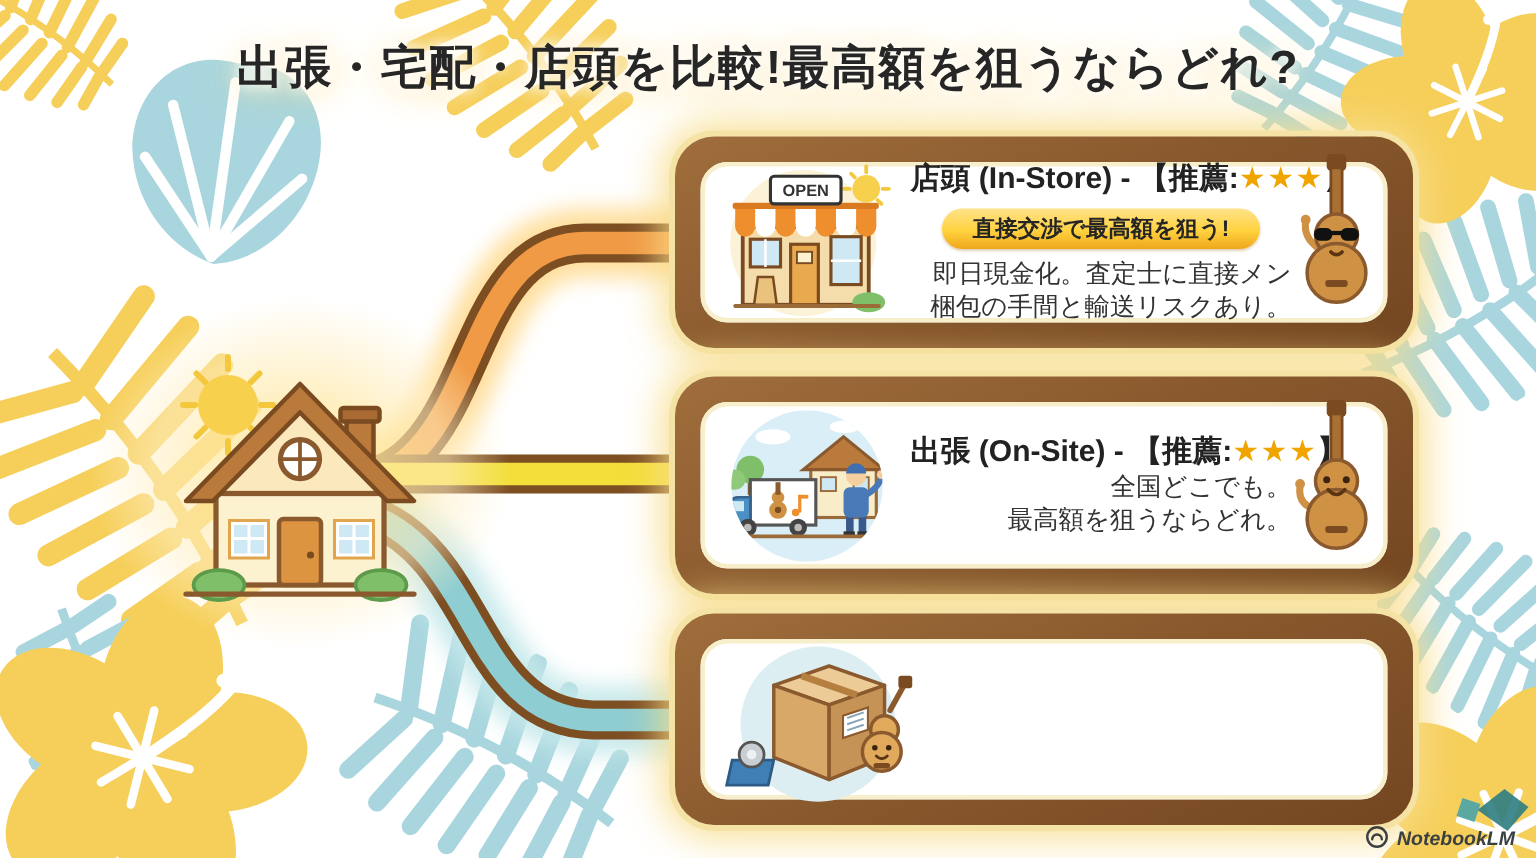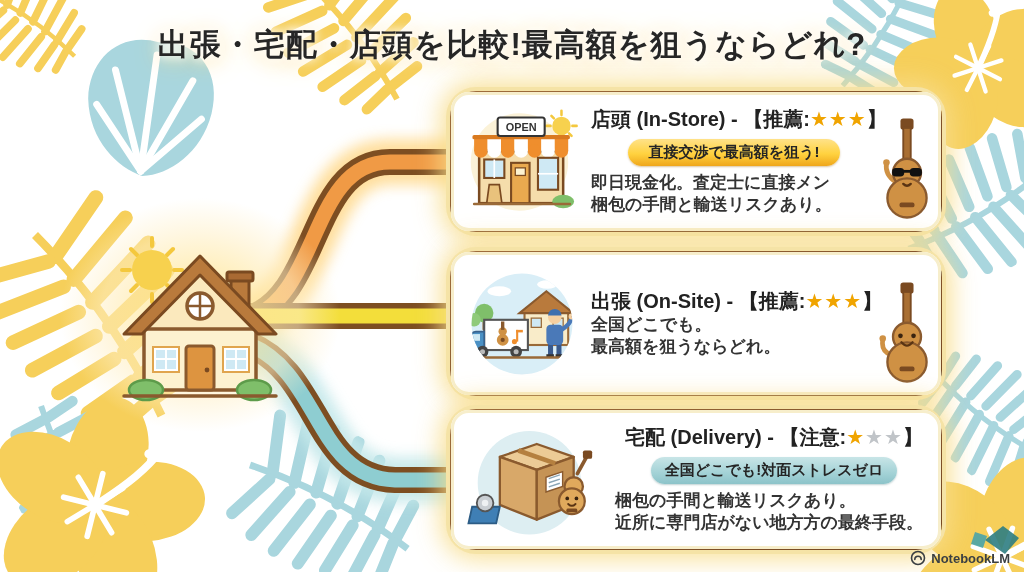--- a/index.html
+++ b/index.html
@@ -8,21 +8,21 @@
   .canvas {
     position:relative; width:1024px; height:572px; margin:0 auto;
     background:#ffffff; overflow:hidden;
   }
   
   .decor-layer { position:absolute; inset:0; z-index:1; pointer-events:none; }
   .lines-layer { position:absolute; inset:0; z-index:2; pointer-events:none; }
   .house-wrap  { position:absolute; z-index:3; }
   .card        { position:absolute; z-index:4; }
   .title-bar   { position:absolute; z-index:5; }
-  .watermark   { position:absolute; z-index:6; }
+  .watermark   { position:absolute; z-index:6;font-style:italic; }
 
   
   .title-bar {
     left:0; right:0; top:24px; text-align:center;
   }
   .title-bar h1 {
     display:inline-block;
     font-size:31px; font-weight:900; letter-spacing:1px; color:#262626;
     text-shadow:0 0 8px #fff, 0 0 14px #fff, 0 3px 22px rgba(255,219,120,.95);
   }
@@ -32,21 +32,21 @@
     position:absolute; left:20px; top:165px; width:360px; height:300px; z-index:2;
     background:radial-gradient(closest-side, rgba(255,228,140,.95), rgba(255,240,200,.55) 55%, rgba(255,250,235,0) 78%);
     pointer-events:none;
   }
   .house-wrap { left:100px; top:232px; width:200px; height:180px; }
 
   
   .card {
     left:450px; width:492px;
     background:linear-gradient(155deg,#a06e3c 0%, #8a5a2e 45%, #744620 100%);
-    border-radius:26px; padding:1px;
+    border-radius:26px; padding:17px;
     box-shadow:0 0 0 4px #f5e3a6, 0 0 24px 10px rgba(248,221,140,.85);
   }
   .card-1 { top:91px;  height:141px; }
   .card-2 { top:251px; height:145px; }
   .card-3 { top:409px; height:141px; }
   .card-inner {
     position:relative; width:100%; height:100%;
     background:#ffffff; border-radius:18px;
     box-shadow:inset 0 0 0 3px #f7eecb;
     display:flex; align-items:center; padding:4px 6px 4px 8px;
@@ -73,21 +73,21 @@
     background:linear-gradient(180deg,#ffe992 0%, #ffe289 8%, #ffd23f 55%, #efa61b 100%);
     background:linear-gradient(180deg,#ffe289 0%, #ffd23f 55%, #efa61b 100%);
     box-shadow:0 1px 2px rgba(160,110,20,.4);
   }
   .pill-teal {
     background:linear-gradient(180deg,#c8e5e7 0%, #a3d2d6 60%, #8cc3c9 100%);
     box-shadow:0 1px 2px rgba(70,120,125,.35);
     padding:4px 14px;
   }
   .body-text {
-    font-size:17px; font-weight:700; color:#333; line-height:1.32; text-align:left;
+    font-size:17px; font-weight:400; color:#333; line-height:1.32; text-align:right;
   }
 
   
   .watermark {
     right:14px; bottom:6px; display:flex; align-items:center; gap:5px;
     color:#3a3f42; font-size:13px; font-weight:700;
   }
 </style>
 </head>
 <body>
@@ -446,28 +446,20 @@
             <rect x="128" y="33" width="10" height="9" rx="2" fill="#7a4a21"></rect>
             <circle cx="118" cy="72" r="10" fill="#e0a95c" stroke="#8a5a2e" stroke-width="2.5"></circle>
             <circle cx="116" cy="88" r="14" fill="#e0a95c" stroke="#8a5a2e" stroke-width="2.5"></circle>
             <circle cx="111" cy="85" r="2" fill="#3a2410"></circle>
               <circle cx="121" cy="85" r="2" fill="#3a2410"></circle>
             <path d="M112,91 q4,4 8,0" stroke="#5a3413" stroke-width="2" fill="none" stroke-linecap="round"></path>
             <rect x="110" y="96" width="12" height="4" rx="2" fill="#7a4a21"></rect>
           </g>
         </svg>
       </div>
-      <div class="text-col">
-        <div class="card-header"><span>宅配 (Delivery) - 【注意:</span><span class="stars-filled">★</span><span class="stars-empty">★★</span><span>】</span></div>
-        <span class="pill pill-teal">全国どこでも!対面ストレスゼロ</span>
-        <div class="body-text">
-          <div>梱包の手間と輸送リスクあり。</div>
-          <div>近所に専門店がない地方方の最終手段。</div>
-        </div>
-      </div>
     </div>
   </div>
 
   <div class="watermark">
     <svg width="16" height="16" viewBox="-8 -8 16 16">
       <circle r="6.5" fill="none" stroke="#3a3f42" stroke-width="1.6"></circle>
       <path d="M-3.2,1.5 a3.2,3.2 0 0 1 6.4,0" fill="none" stroke="#3a3f42" stroke-width="1.6" stroke-linecap="round"></path>
     </svg>
     <span>NotebookLM</span>
   </div>

